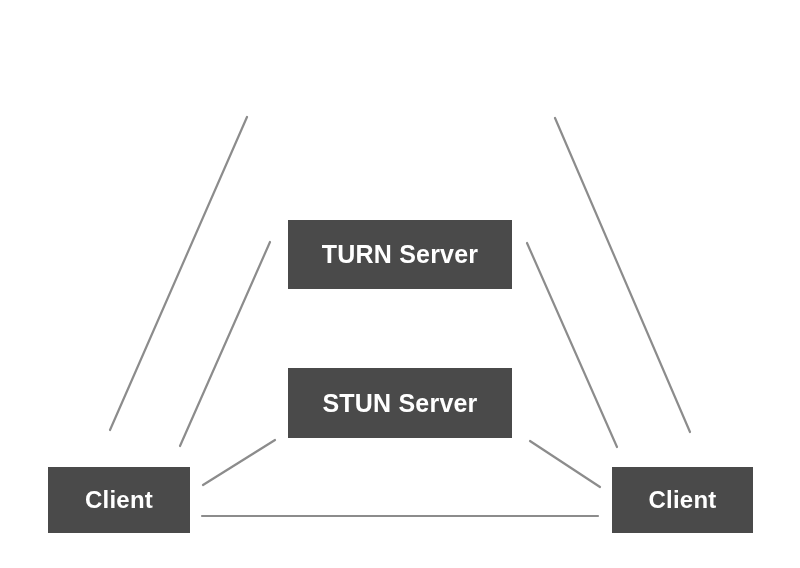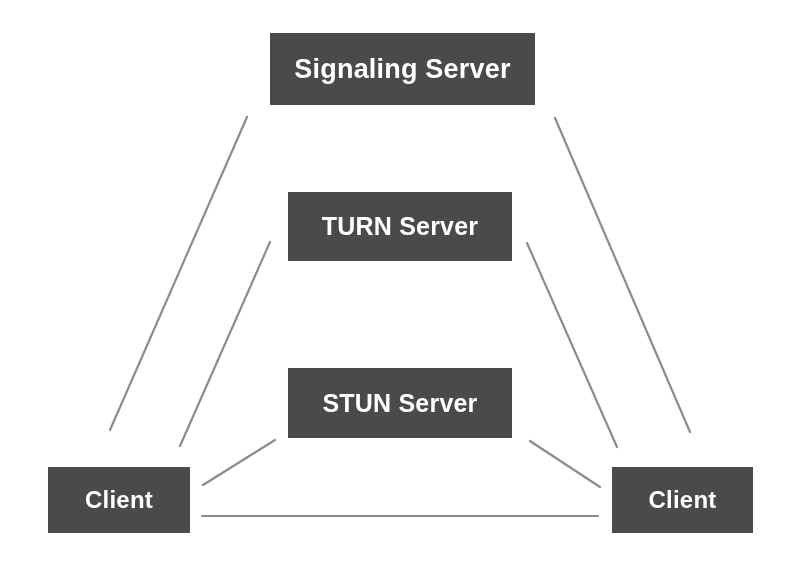--- a/index.html
+++ b/index.html
@@ -45,21 +45,21 @@
   #node-signaling-server {
     left: 270px;
     top: 33px;
     width: 265px;
     height: 72px;
   }
   #node-signaling-server .node-label { font-size: 27px; }
 
   #node-turn-server {
     left: 288px;
-    top: 192px;
+    top: 220px;
     width: 224px;
     height: 69px;
   }
   #node-turn-server .node-label { font-size: 25px; }
 
   #node-stun-server {
     left: 288px;
     top: 368px;
     width: 224px;
     height: 70px;
@@ -90,23 +90,20 @@
   <svg id="connector-layer" viewBox="0 0 800 568" width="800" height="568" xmlns="http://www.w3.org/2000/svg">
     <line x1="247" y1="117" x2="110" y2="430" stroke="#8c8c8c" stroke-width="2.2" stroke-linecap="round"></line>
     <line x1="555" y1="118" x2="690" y2="432" stroke="#8c8c8c" stroke-width="2.2" stroke-linecap="round"></line>
     <line x1="270" y1="242" x2="180" y2="446" stroke="#8c8c8c" stroke-width="2.2" stroke-linecap="round"></line>
     <line x1="527" y1="243" x2="617" y2="447" stroke="#8c8c8c" stroke-width="2.2" stroke-linecap="round"></line>
     <line x1="275" y1="440" x2="203" y2="485" stroke="#8c8c8c" stroke-width="2.2" stroke-linecap="round"></line>
     <line x1="530" y1="441" x2="600" y2="487" stroke="#8c8c8c" stroke-width="2.2" stroke-linecap="round"></line>
     <line x1="202" y1="516" x2="598" y2="516" stroke="#8c8c8c" stroke-width="2.2" stroke-linecap="round"></line>
   </svg>
 
-  <div class="node-box" id="node-signaling-server">
-    <span class="node-label">Signaling Server</span>
-  </div>
 
   <div class="node-box" id="node-turn-server">
     <span class="node-label">TURN Server</span>
   </div>
 
   <div class="node-box" id="node-stun-server">
     <span class="node-label">STUN Server</span>
   </div>
 
   <div class="node-box" id="node-client-left">

